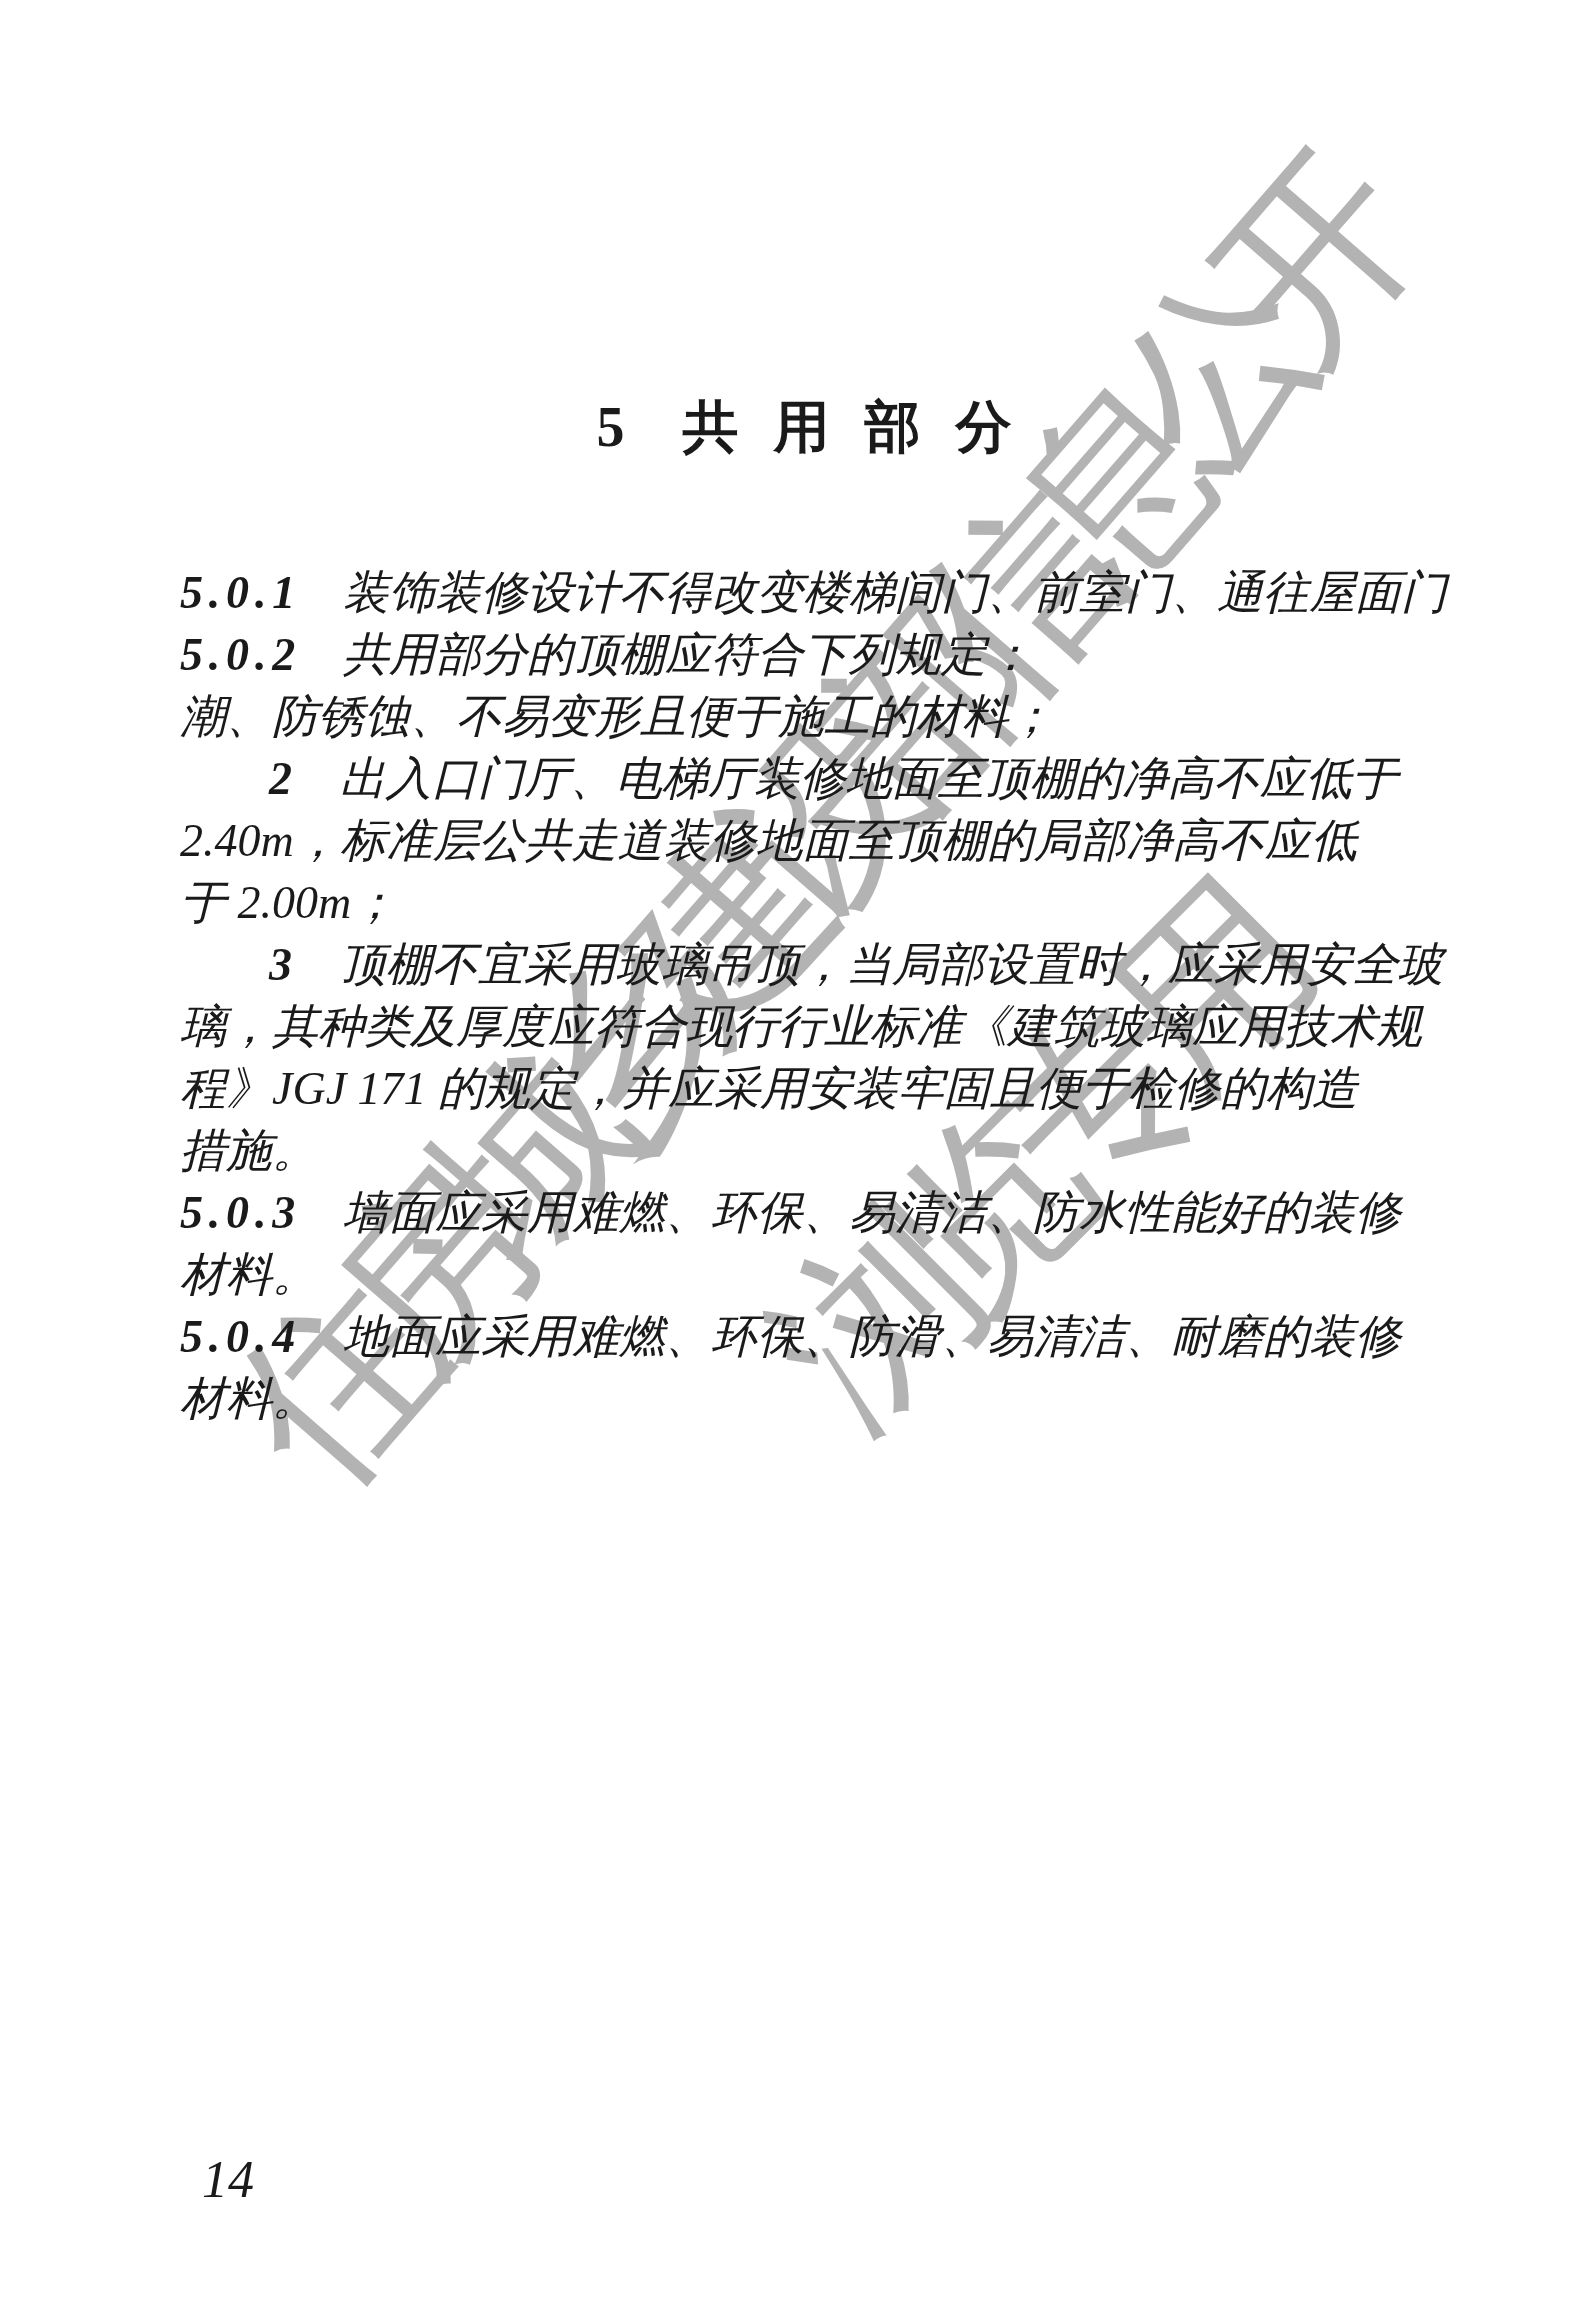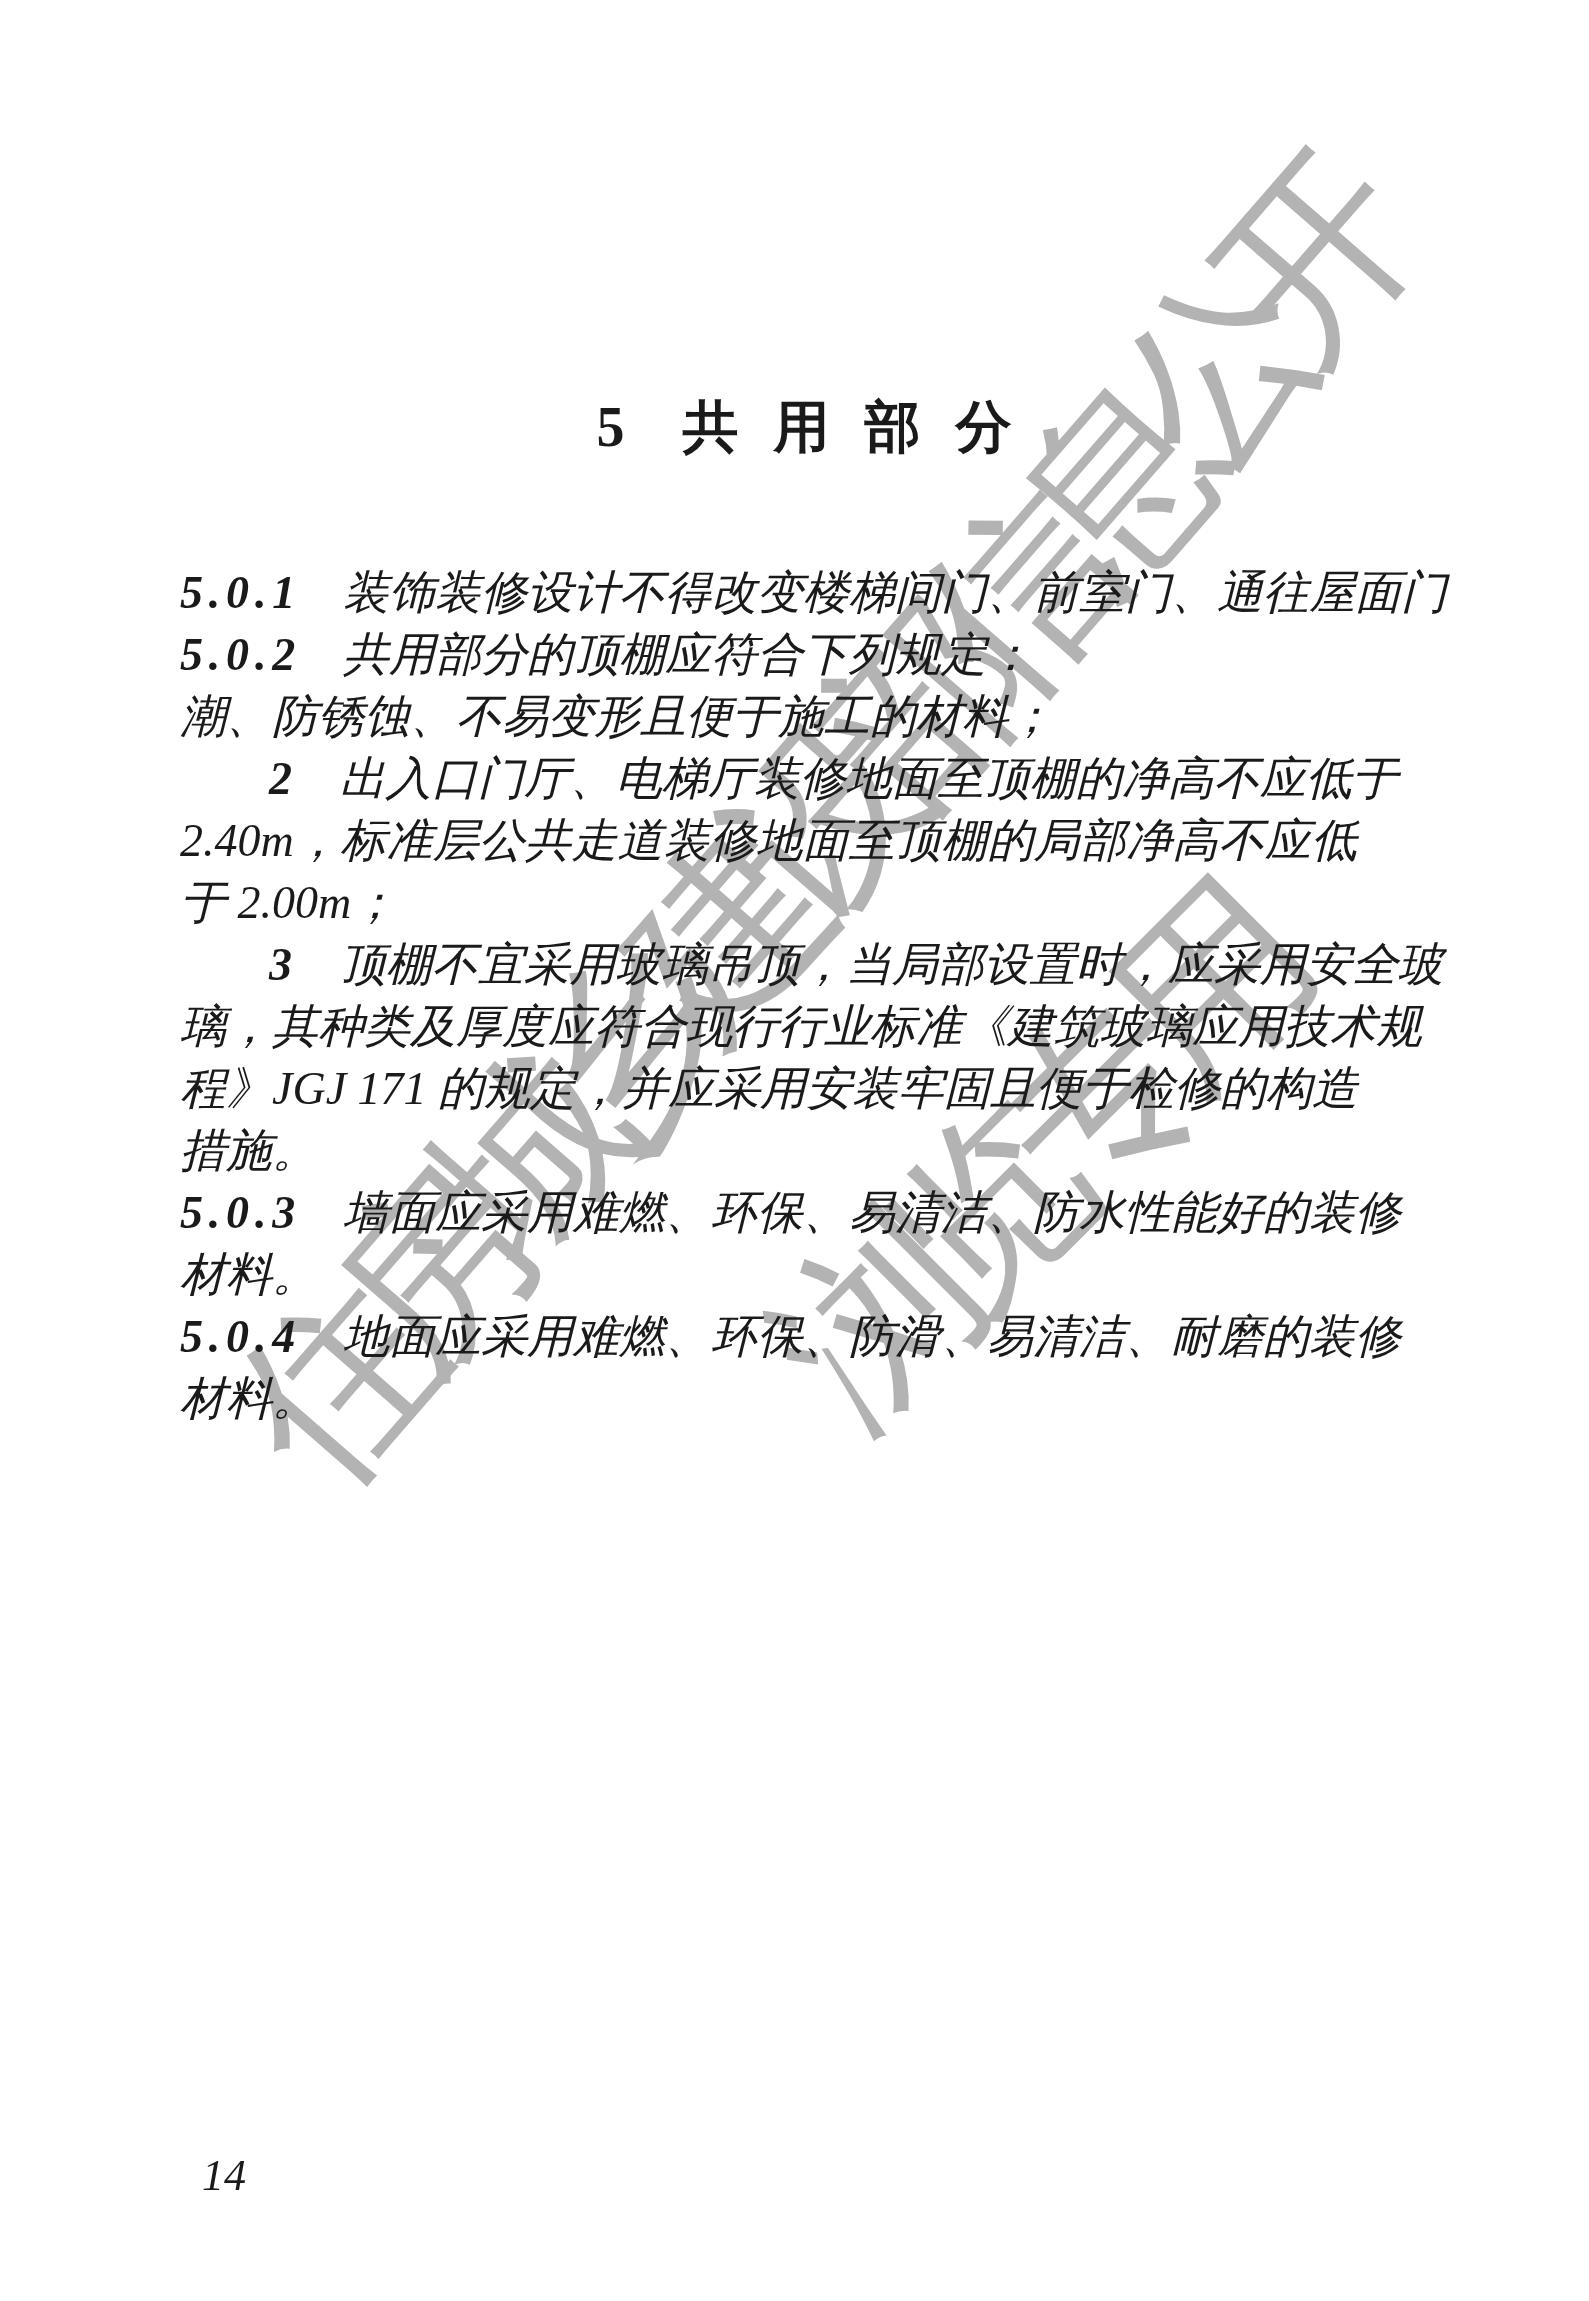--- a/index.html
+++ b/index.html
@@ -71,21 +71,21 @@
   }
   .line.justify {
     text-align: justify;
     text-align-last: justify;
   }
   .line.sub { padding-left: 89px; }
   
   .pagenum {
     position: absolute;
     left: 202px; top: 2150px;
-    font-size: 44px;
+    font-size: 52px;
     font-style: italic;
     z-index: 2;
   }
 </style>
 </head>
 <body>
 
 <div class="page">
 
   <div class="wm wm1">住房城乡建设部信息公开</div>

